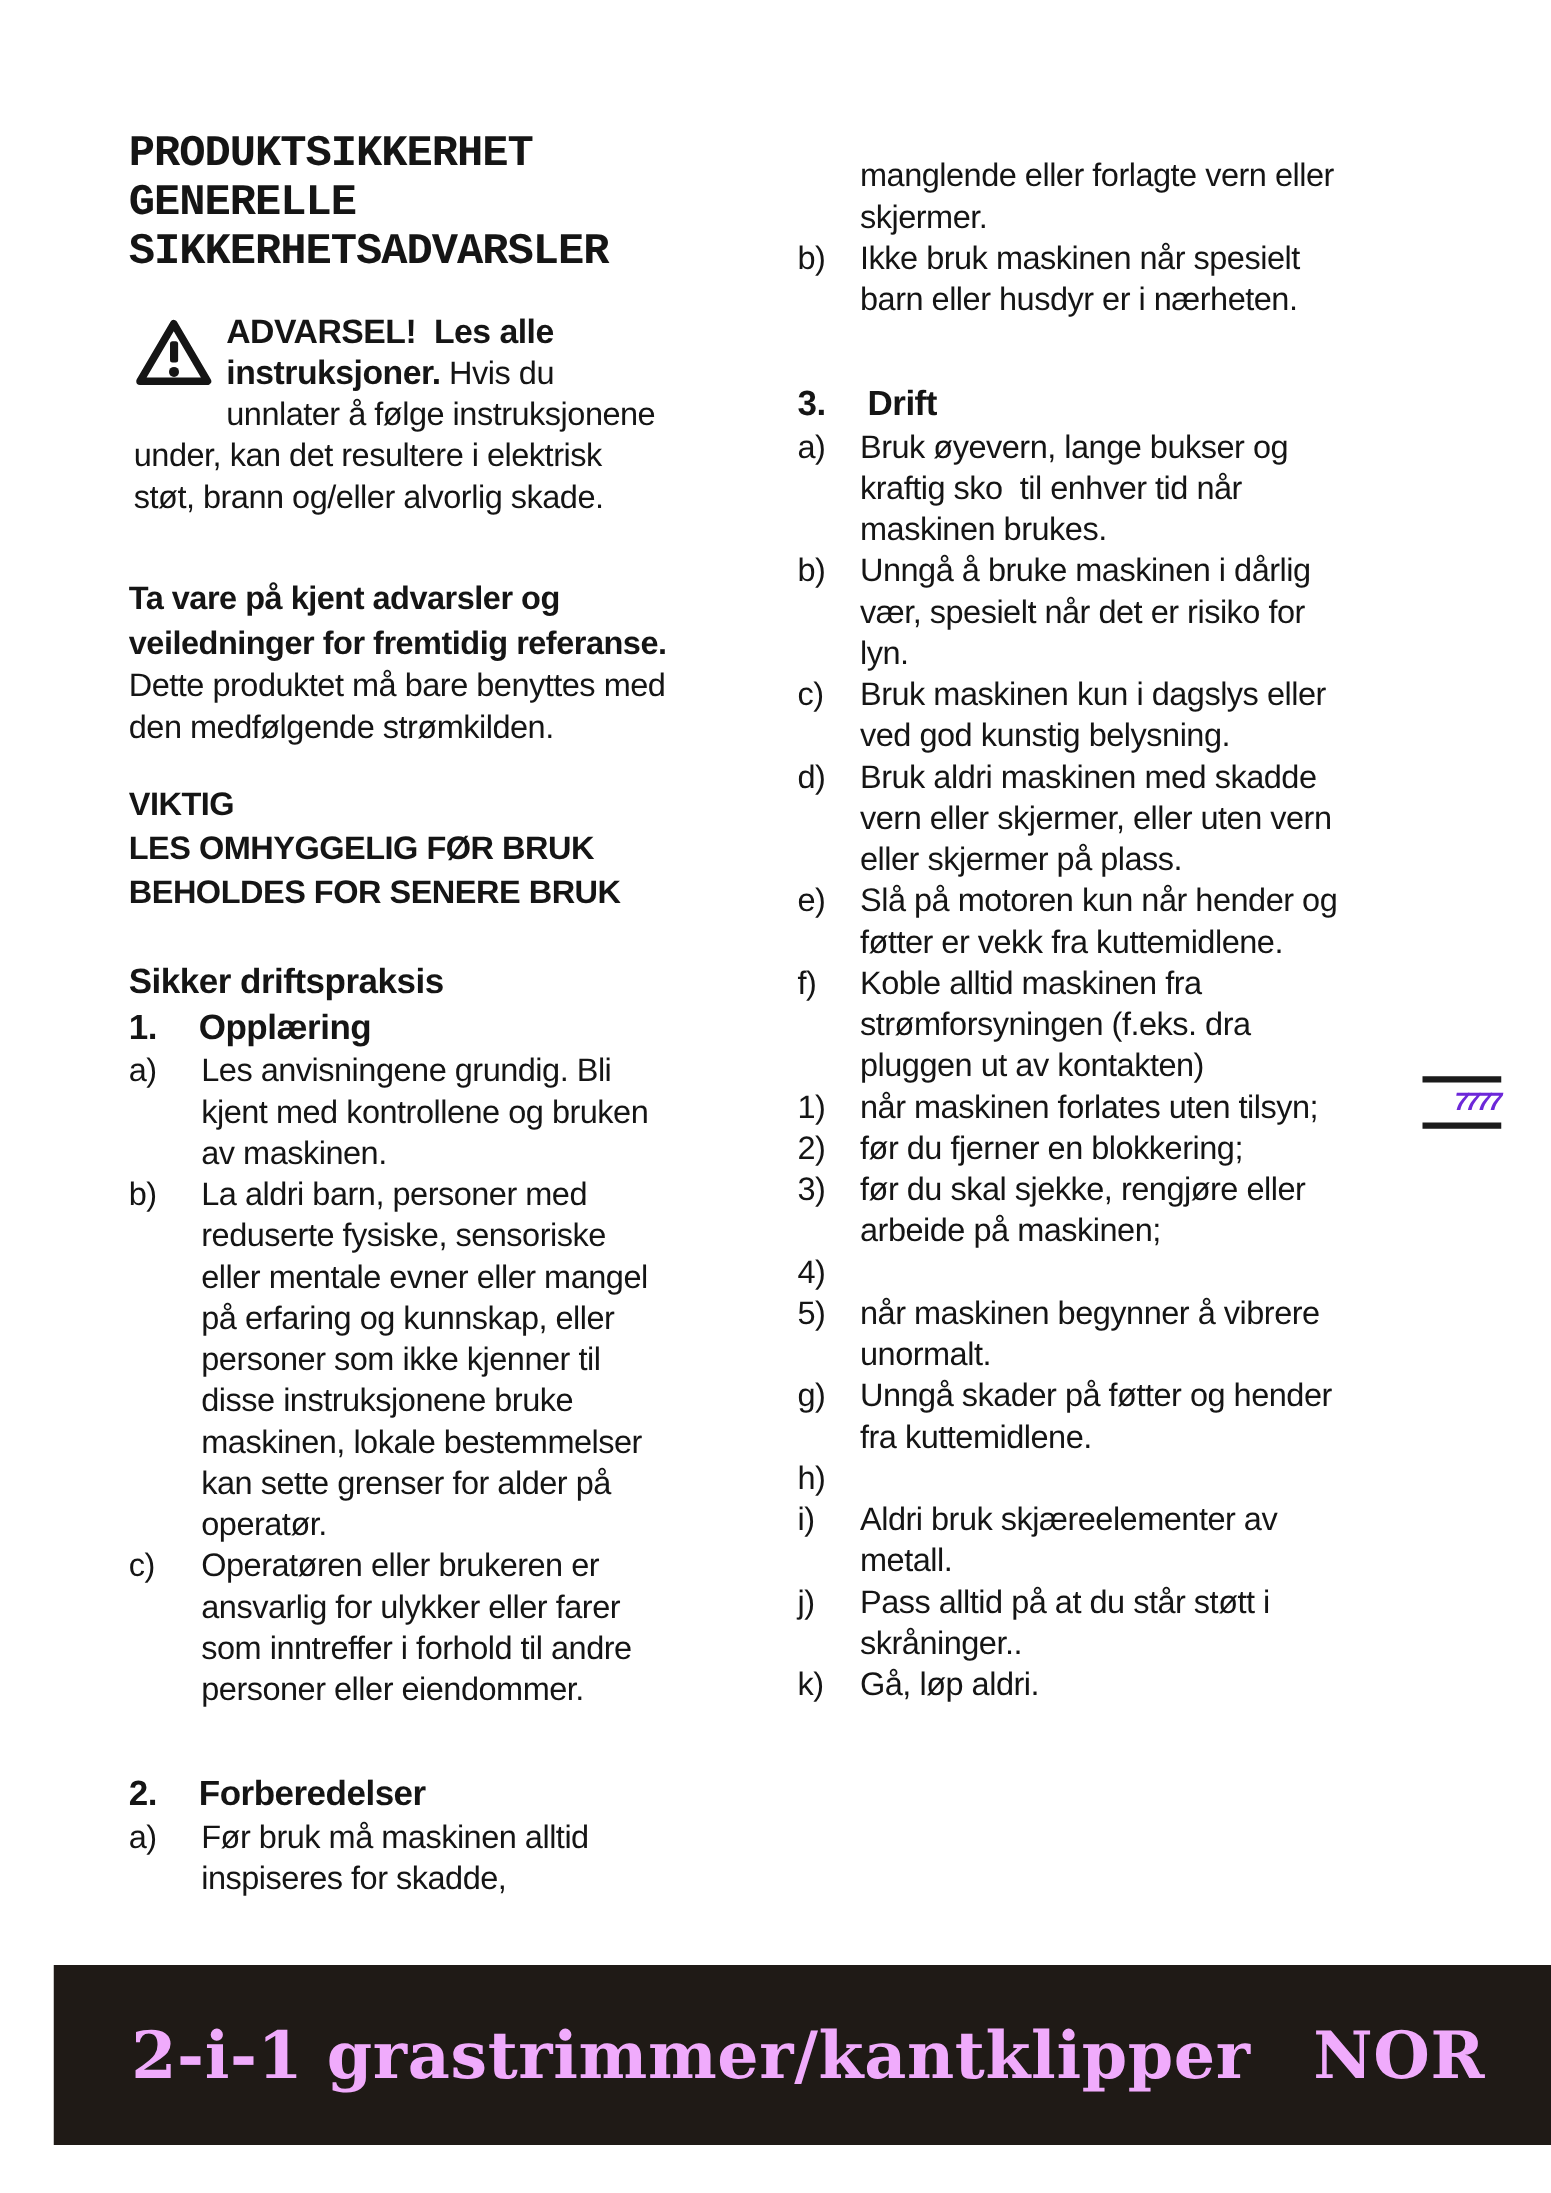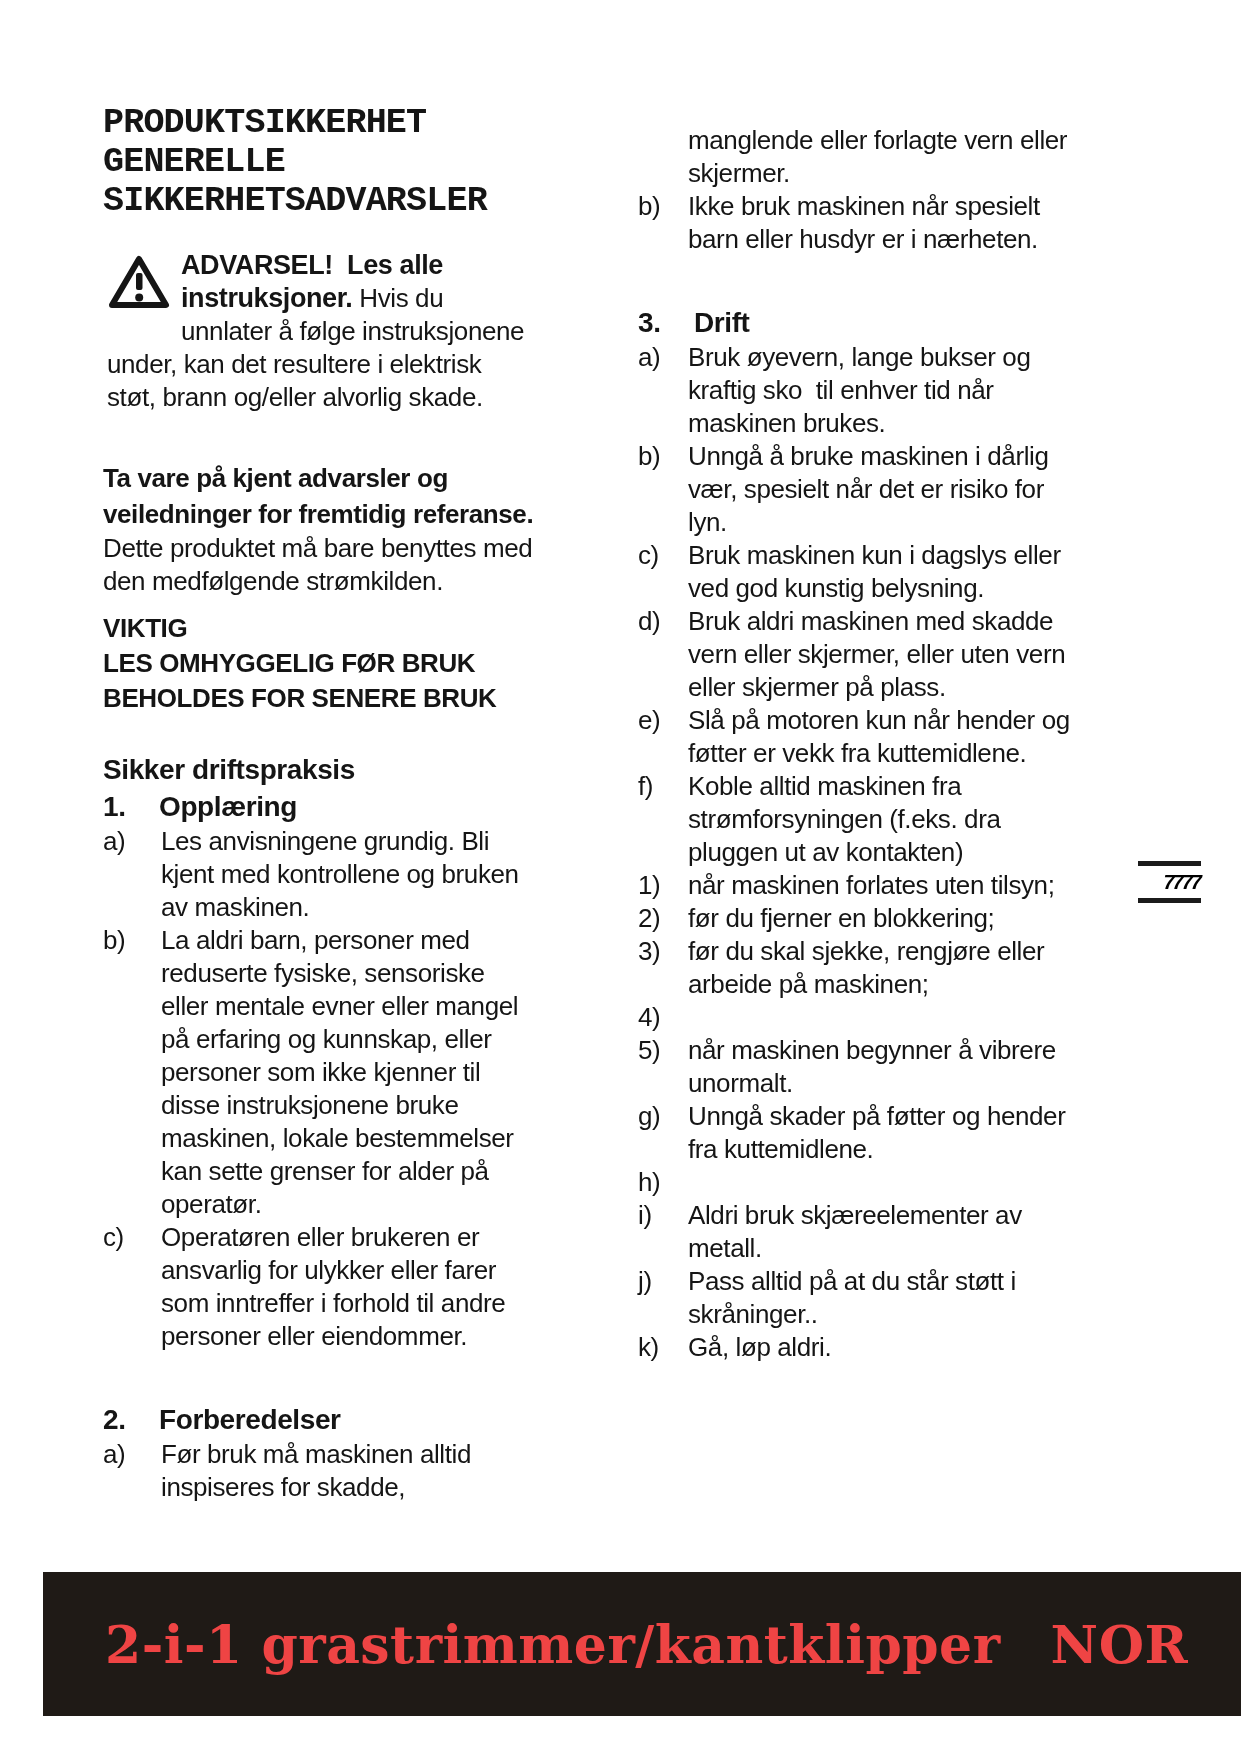--- a/index.html
+++ b/index.html
@@ -15,49 +15,49 @@
   #left-col{left:103px;top:104px;width:432px;}
   #right-col{left:638px;top:124px;width:446px;}
 
   .blk{margin:0;}
   .blk-title{font-size:35px;line-height:39px;font-weight:800;letter-spacing:-0.8px;margin-bottom:28px;font-family:Liberation Mono, monospace;}
   .blk-warning{margin:0 0 46px 4px;}
   .blk-warning svg{float:left;width:64px;height:58px;margin:5px 10px 6px 0;}
   .blk-warning b{font-weight:800;font-size:27px;white-space:pre-wrap;}
   .blk-warning span{white-space:pre-wrap;}
   .blk-boldpar{font-weight:800;font-size:26px;line-height:36px;white-space:pre-wrap;}
-  .blk-par{margin:0 0 13px 0;white-space:pre-wrap;}
+  .blk-par{margin:0 0 28px 0;white-space:pre-wrap;}
   .blk-boldlines{font-weight:800;font-size:26px;line-height:35px;margin:0 0 36px 0;}
   .blk-head{font-weight:800;font-size:28px;line-height:36px;}
   .blk-numhead{display:flex;font-weight:800;font-size:28px;line-height:37px;margin-top:40px;}
   .blk-head + .blk-numhead{margin-top:0;}
   .blk-item + .blk-numhead{margin-top:48px;}
   .blk-numhead .num{flex:0 0 56px;}
   .blk-item{display:flex;}
   .blk-item .marker{flex:0 0 58px;}
   #right-col .blk-item .marker{flex:0 0 50px;}
   .blk-item .text{flex:1;white-space:pre-wrap;}
   .blk-cont{margin-left:50px;white-space:pre-wrap;}
 
   #fold-mark{
     position:absolute;left:1138px;top:861px;width:62px;
     border-top:5px solid #1b1b1b;border-bottom:5px solid #1b1b1b;
     padding:6px 1px 5px 0;
     font-style:italic;font-weight:bold;font-size:20px;line-height:21px;
-    letter-spacing:-2px;text-align:right;color:#000000;
+    letter-spacing:-2px;text-align:right;color:#6d28d9;
   }
   #footer-banner{
     position:absolute;left:43px;top:1572px;width:1198px;height:144px;
     background:#1f1a16;
     display:flex;align-items:center;gap:50px;
     padding-left:62px;box-sizing:border-box;
   }
   #footer-banner .slab{
     font-family:"DejaVu Serif", serif;font-weight:bold;
-    font-size:52px;color:#ef4444;letter-spacing:0.5px;white-space:pre;
+    font-size:52px;color:#f0abfc;letter-spacing:0.5px;white-space:pre;
   }
 </style>
 </head>
 <body>
 
 <div id="page">
   <div id="left-col" class="col">
       <div class="blk blk-title">
         <div>PRODUKTSIKKERHET</div>
         <div>GENERELLE</div>

